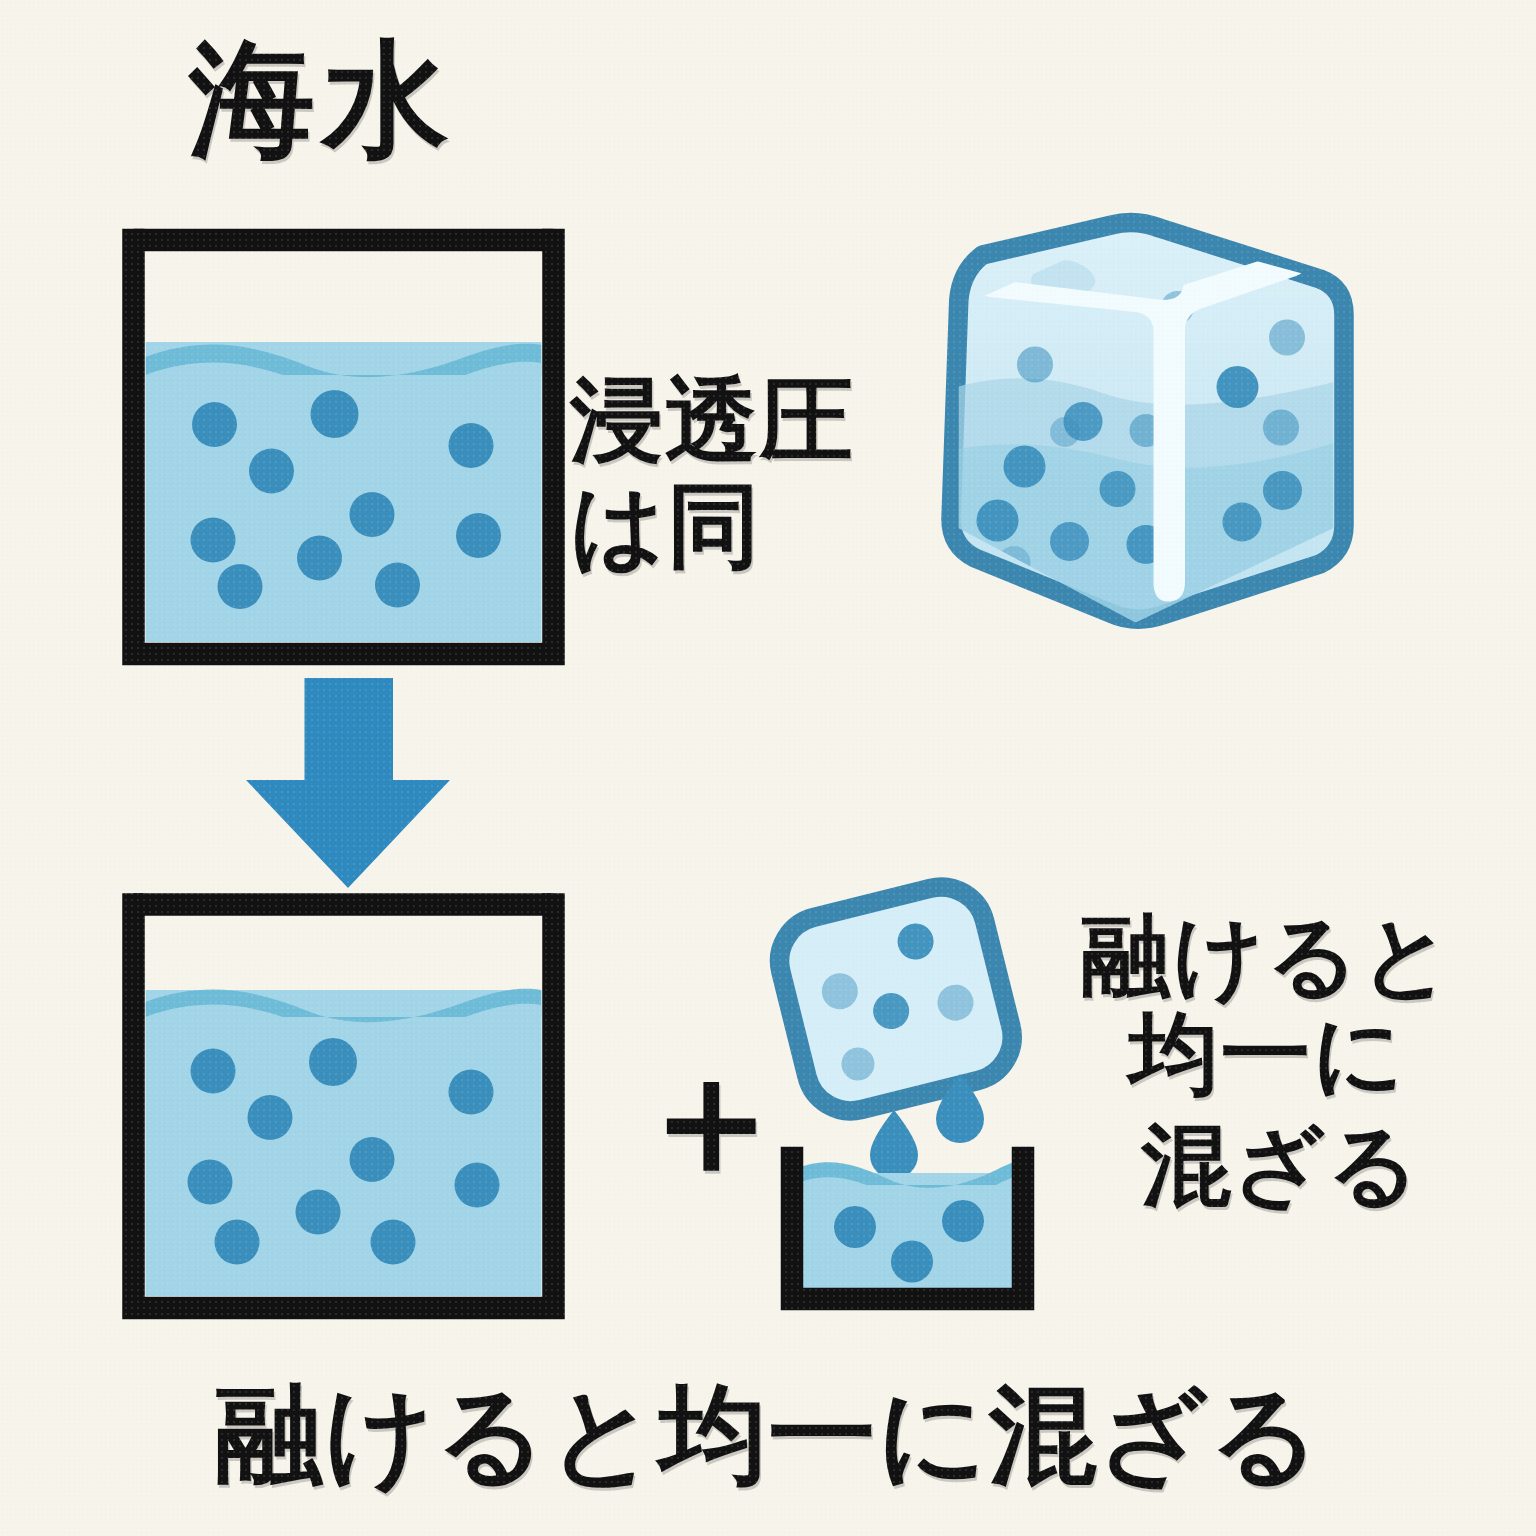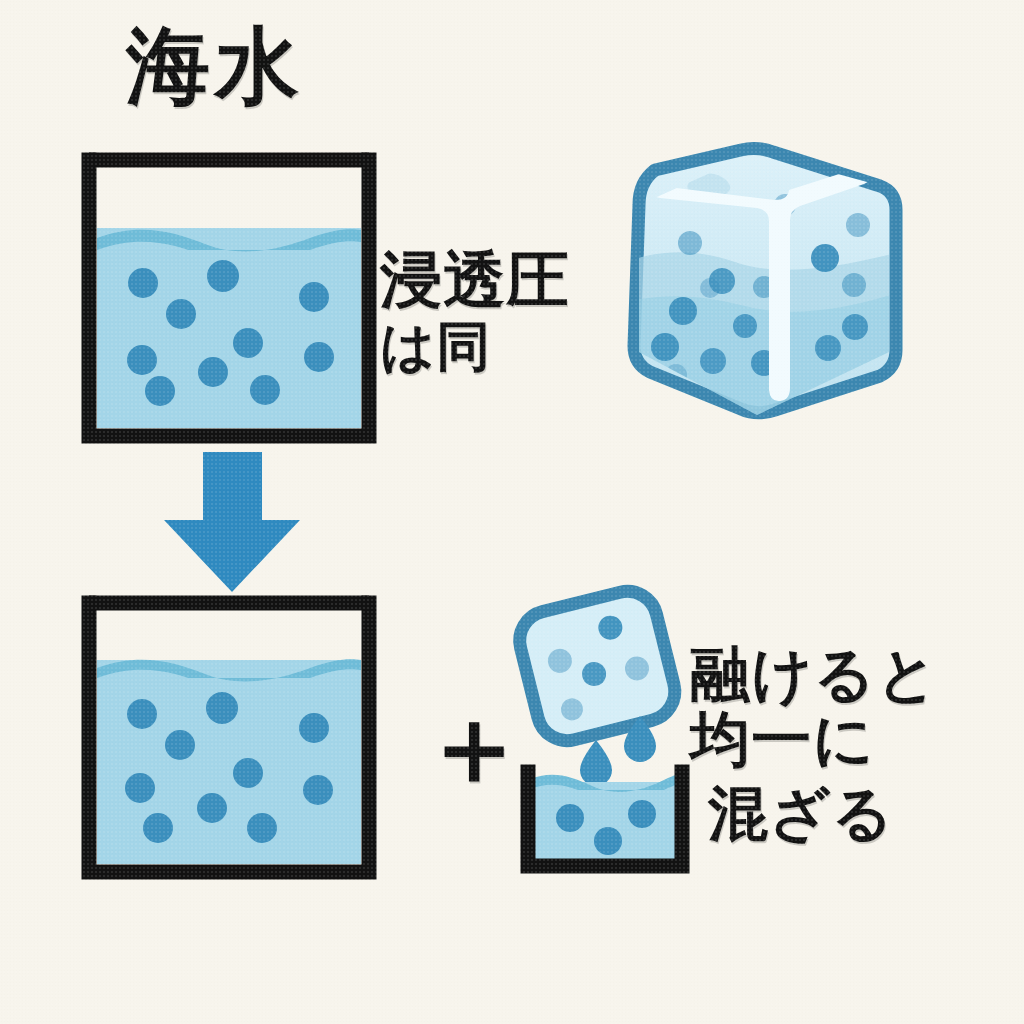--- a/index.html
+++ b/index.html
@@ -182,26 +182,27 @@
       </g>
       <path d="M528 772 L528 866 L682 866 L682 772" fill="none" stroke="#121212" stroke-width="15" stroke-linejoin="miter" stroke-linecap="square"></path>
     </g>
   </svg>
 
   <div class="lbl" id="title-seawater">海水</div>
 
 
   <div id="osmo-block" style="position:absolute;left:380px;top:245px;width:220px;text-align:left;">
     <div class="lbl" style="position:static;font-size:62px;line-height:1.14;">浸透圧</div>
-    <div class="lbl" style="position:static;font-size:54px;line-height:1.14;">は同</div>
+    <div class="lbl" style="position:static;font-size:62px;line-height:1.14;">は同</div>
   </div>
 
-  <div id="melt-block" style="position:absolute;left:690px;top:640px;width:310px;text-align:left;">
+  <div id="melt-block" style="position:absolute;left:690px;top:604px;width:310px;text-align:center;">
     <div class="lbl" style="position:static;font-size:60px;line-height:1.16;">融けると</div>
     <div class="lbl" style="position:static;font-size:60px;line-height:1.16;font-family:Liberation Mono, monospace;">均一に</div>
     <div class="lbl" style="position:static;font-size:60px;line-height:1.16;padding-left:18px;">混ざる</div>
   </div>
 
   <div class="lbl" id="plus-sign">＋</div>
 
+  <div class="lbl" id="caption">融けると均一に混ざる</div>
 
   <div class="noise"></div>
 </div>
 
 </body></html>

